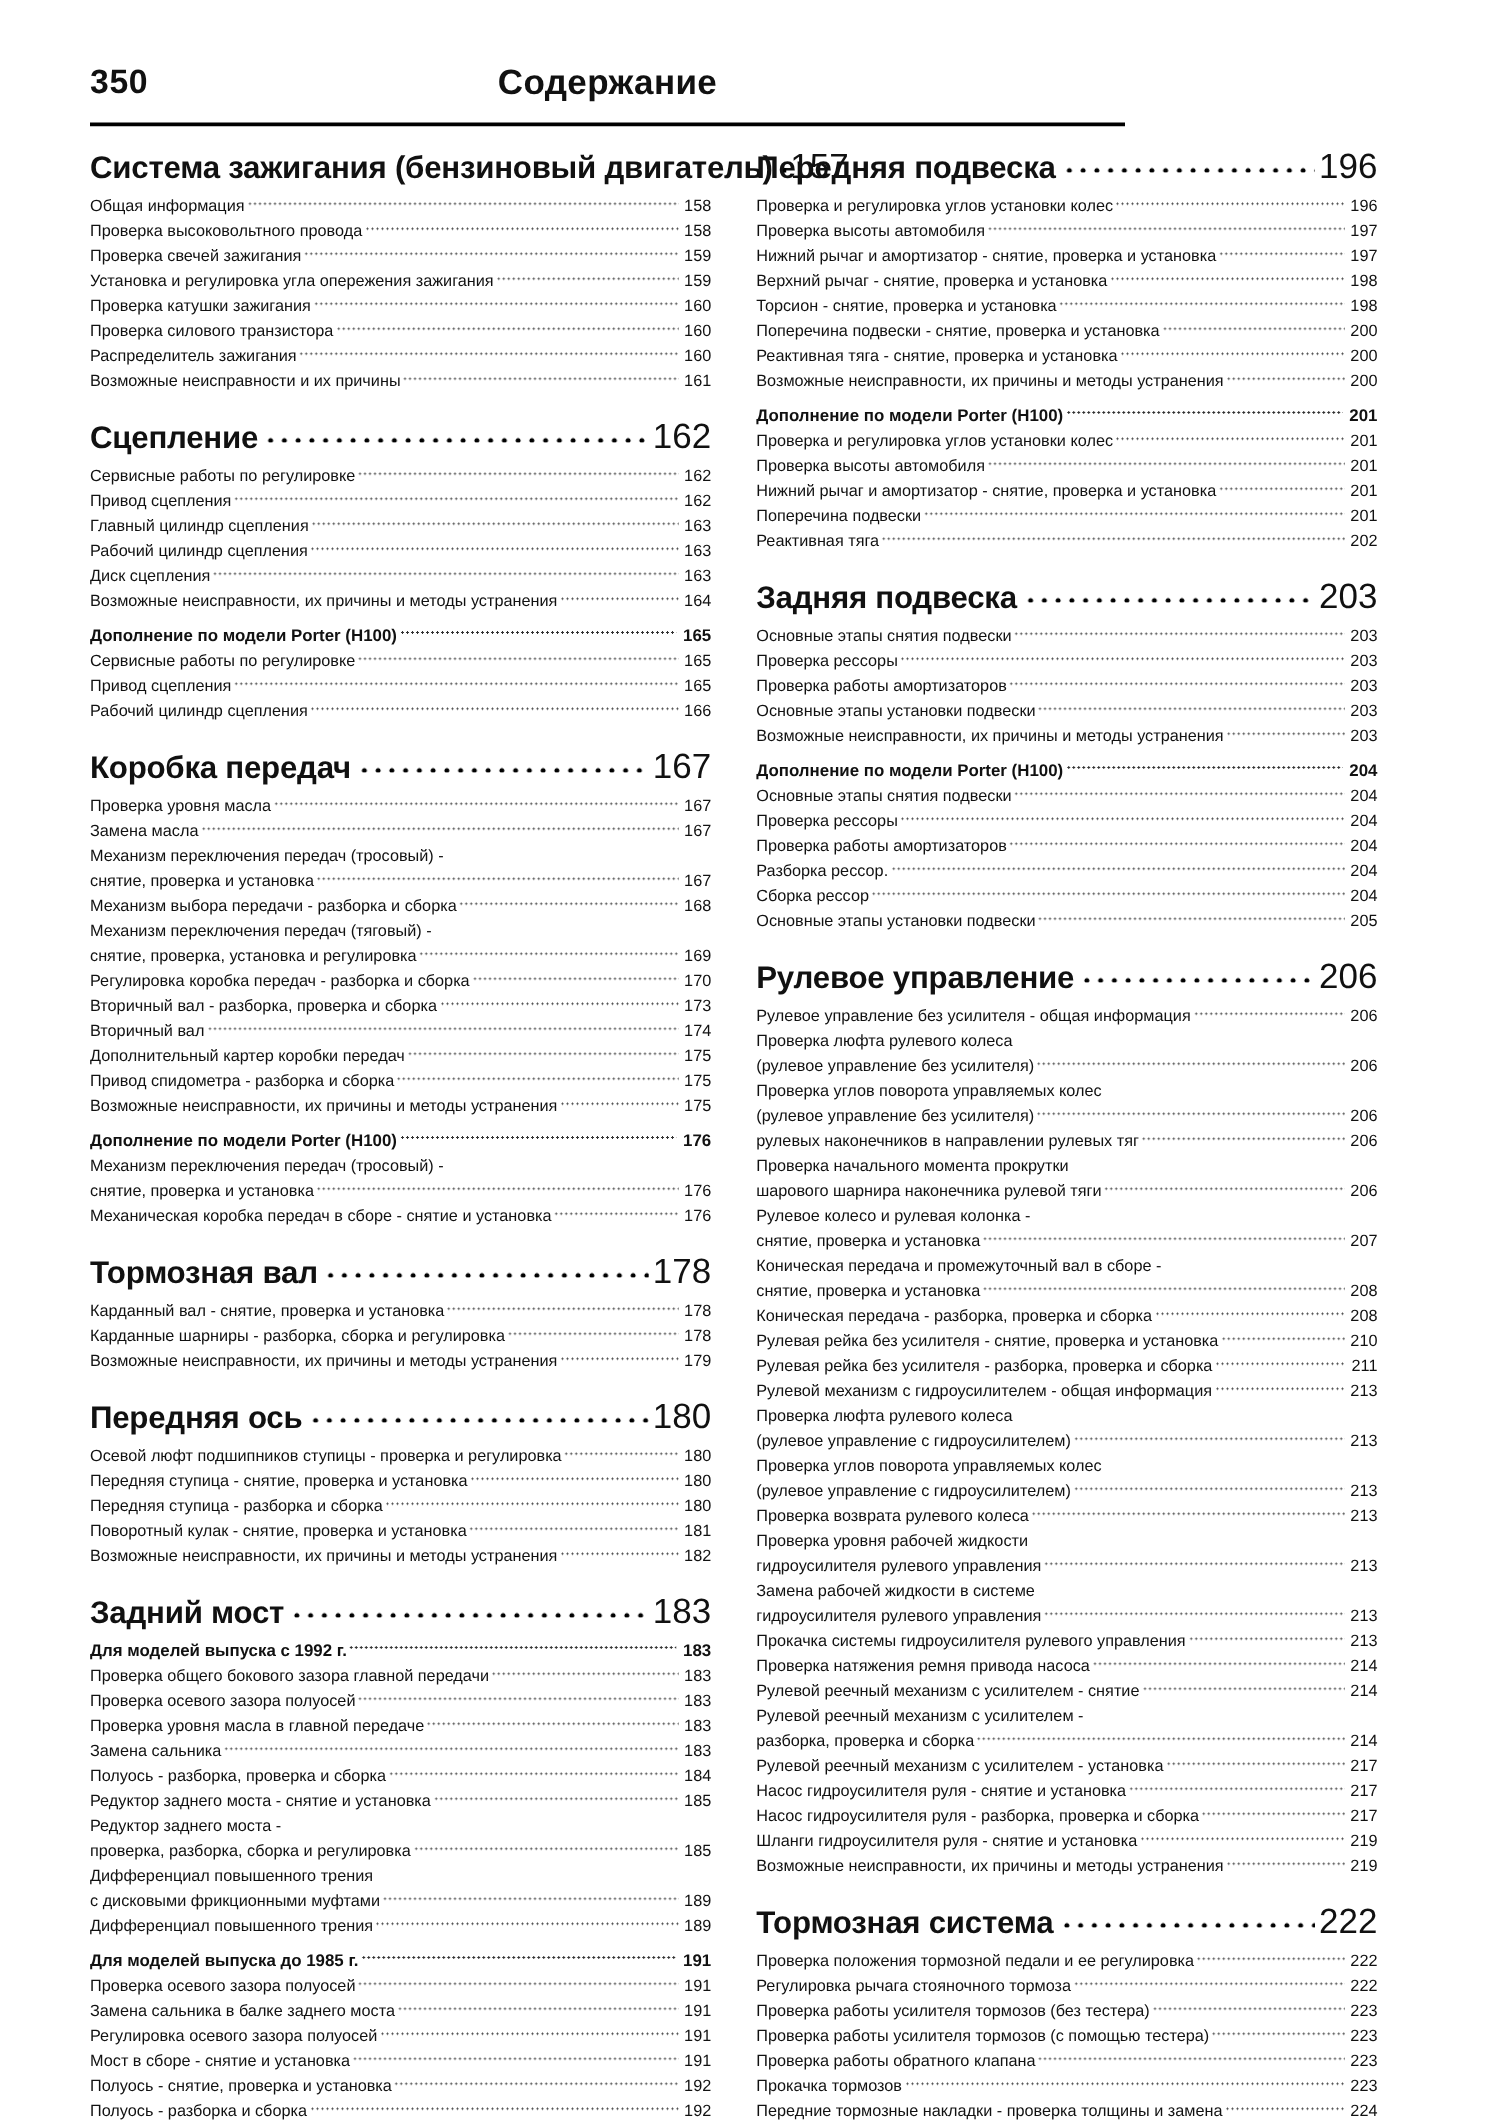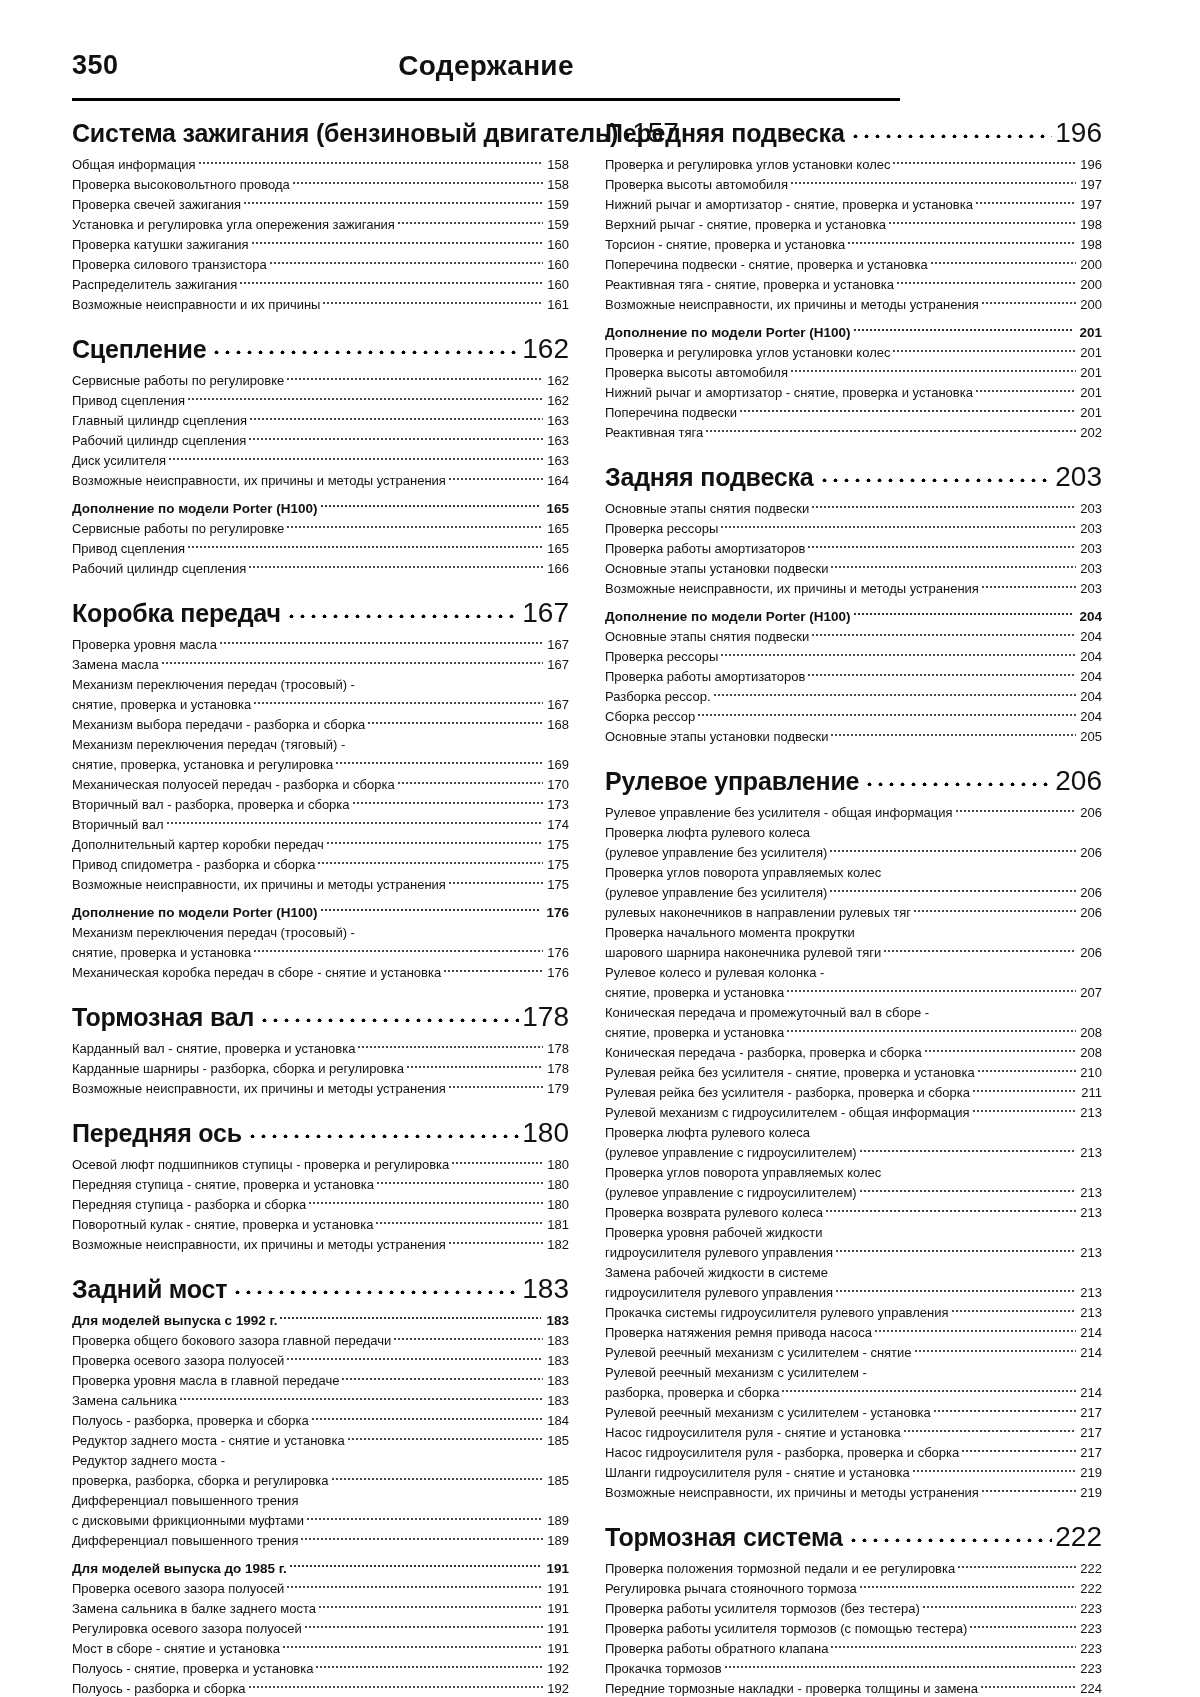--- a/index.html
+++ b/index.html
@@ -244,21 +244,21 @@
           <span class="title">Главный цилиндр сцепления</span>
           <span class="leader"></span>
           <span class="pg">163</span>
         </div>
         <div class="entry item">
           <span class="title">Рабочий цилиндр сцепления</span>
           <span class="leader"></span>
           <span class="pg">163</span>
         </div>
         <div class="entry item">
-          <span class="title">Диск усилителя</span>
+          <span class="title">Диск сцепления</span>
           <span class="leader"></span>
           <span class="pg">163</span>
         </div>
         <div class="entry item">
           <span class="title">Возможные неисправности, их причины и методы устранения</span>
           <span class="leader"></span>
           <span class="pg">164</span>
         </div>
         <div class="entry subhead">
           <span class="title">Дополнение по модели Porter (H100)</span>
@@ -314,21 +314,21 @@
           <span class="title">Механизм переключения передач (тяговый) -</span>
           <span class="leader"></span>
           <span class="pg"></span>
         </div>
         <div class="entry item">
           <span class="title">снятие, проверка, установка и регулировка</span>
           <span class="leader"></span>
           <span class="pg">169</span>
         </div>
         <div class="entry item">
-          <span class="title">Механическая полуосей передач - разборка и сборка</span>
+          <span class="title">Регулировка коробка передач - разборка и сборка</span>
           <span class="leader"></span>
           <span class="pg">170</span>
         </div>
         <div class="entry item">
           <span class="title">Вторичный вал - разборка, проверка и сборка</span>
           <span class="leader"></span>
           <span class="pg">173</span>
         </div>
         <div class="entry item">
           <span class="title">Вторичный вал</span>

